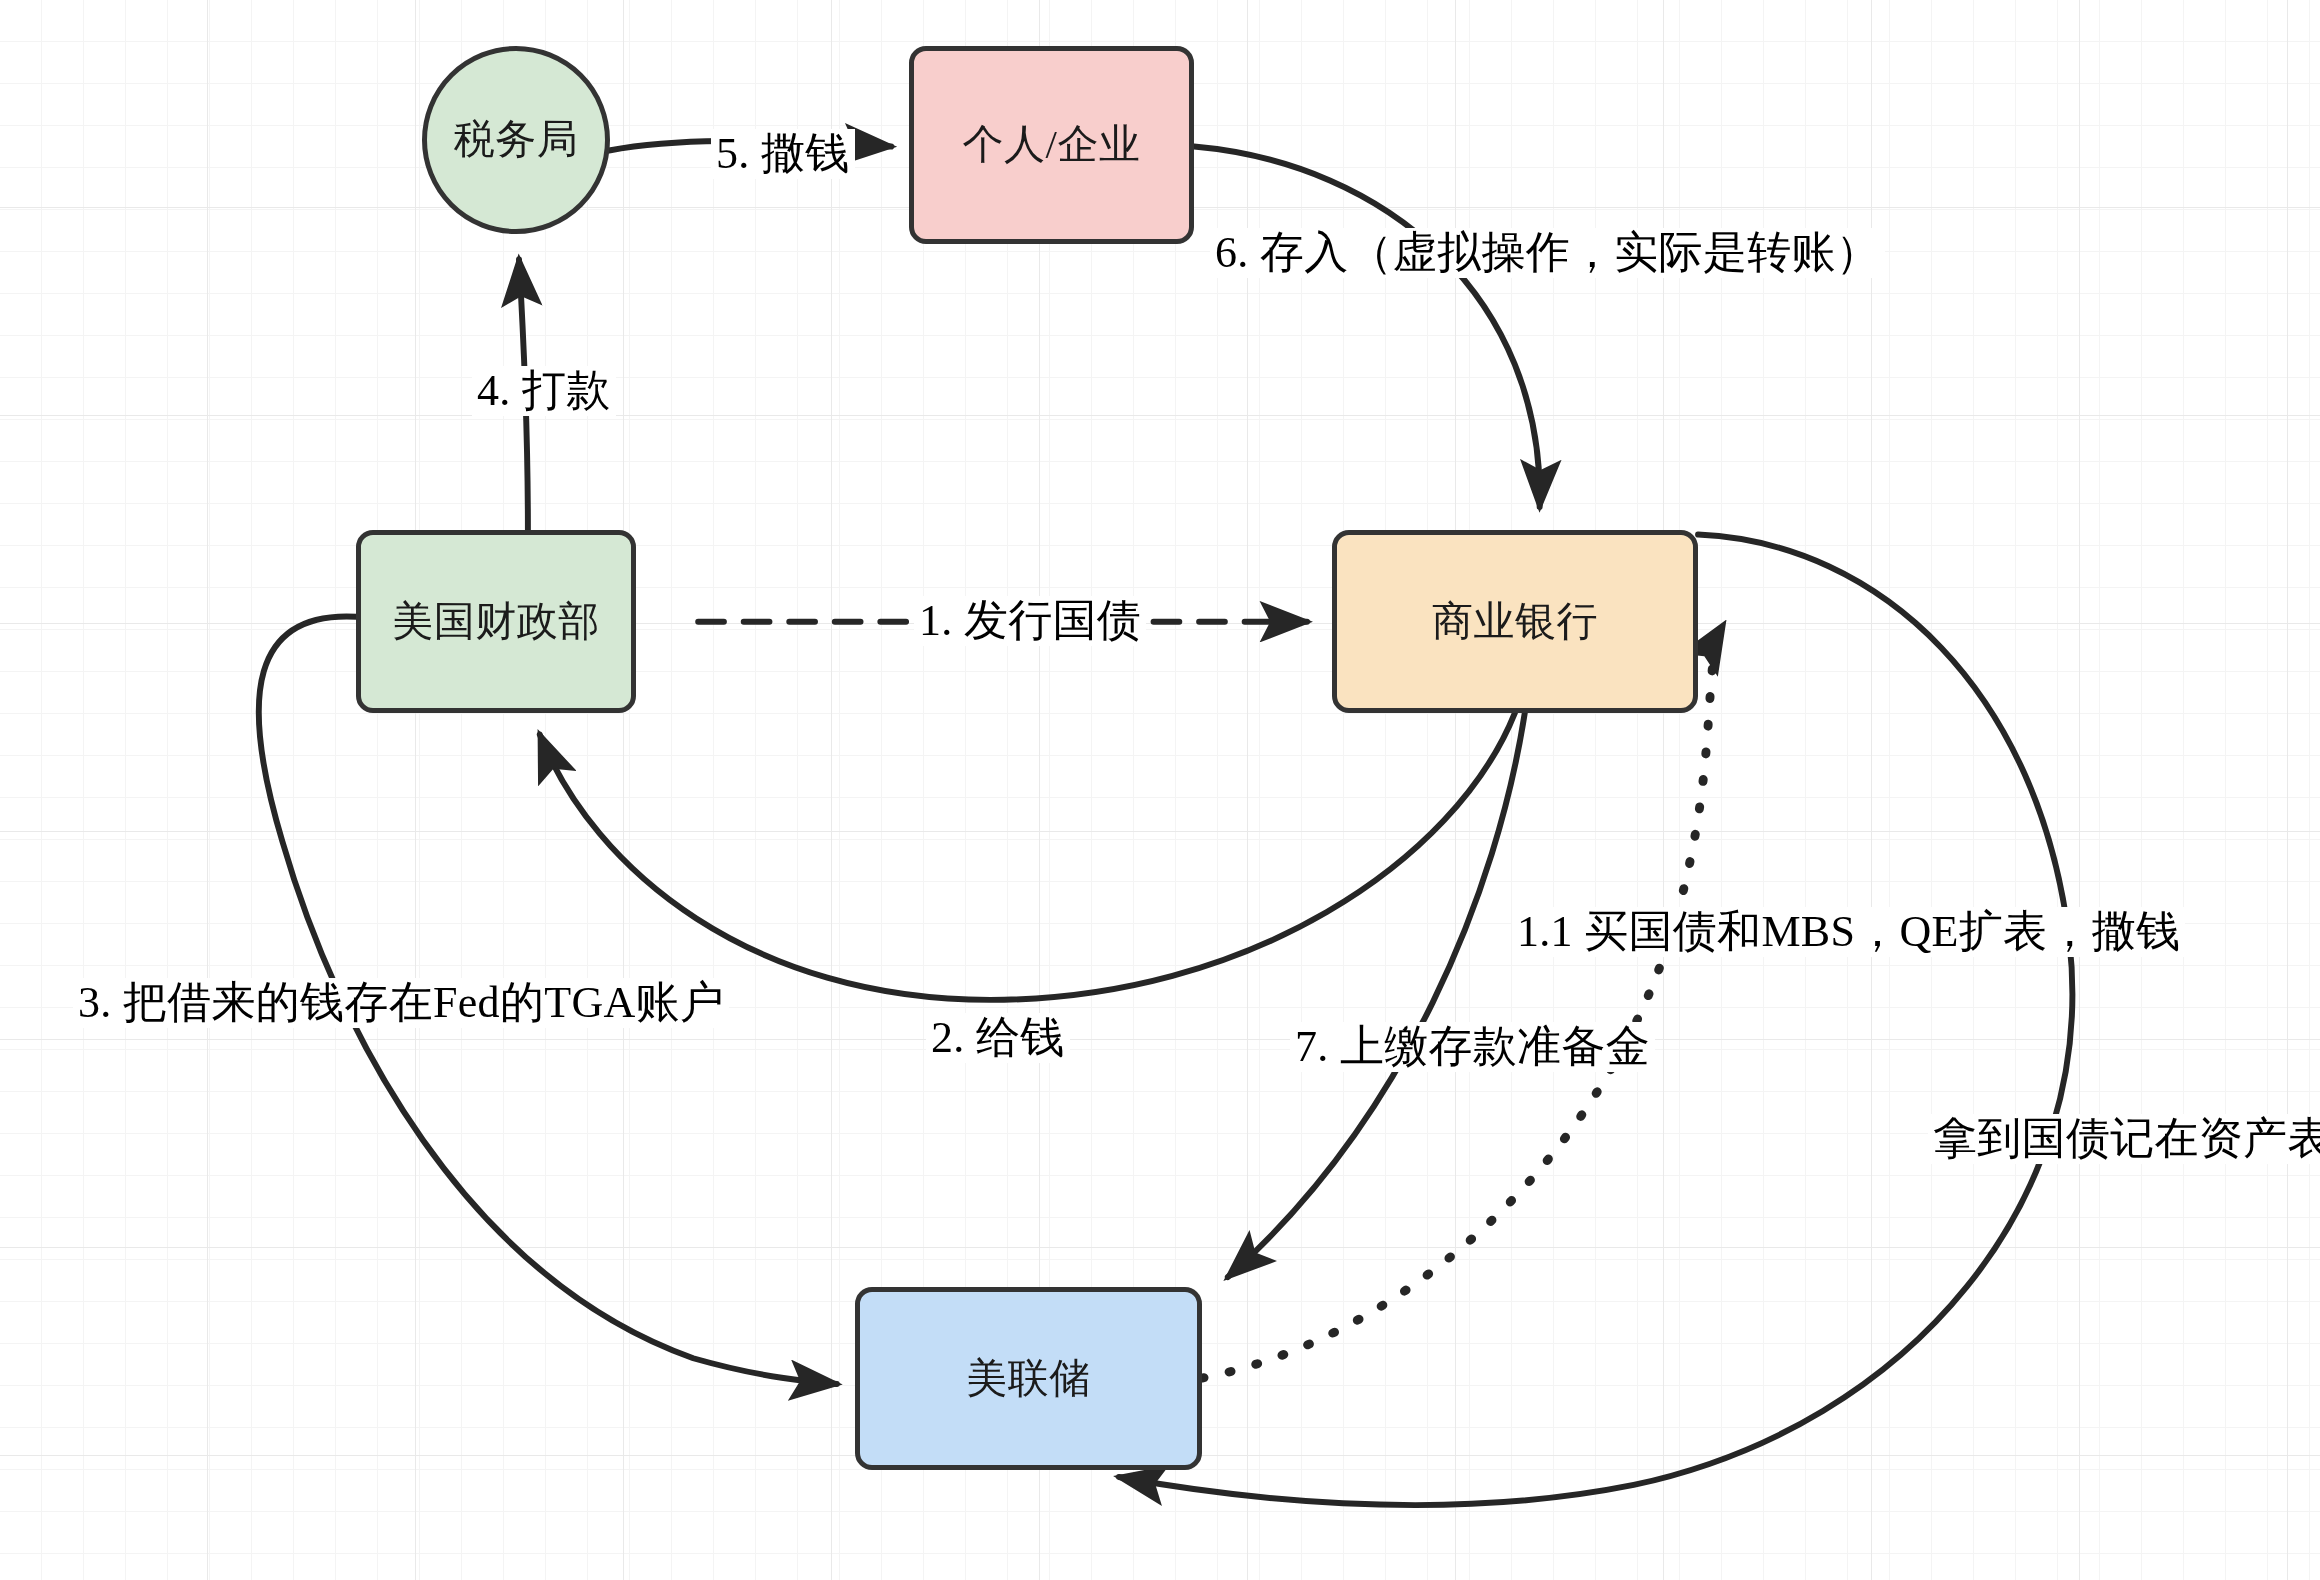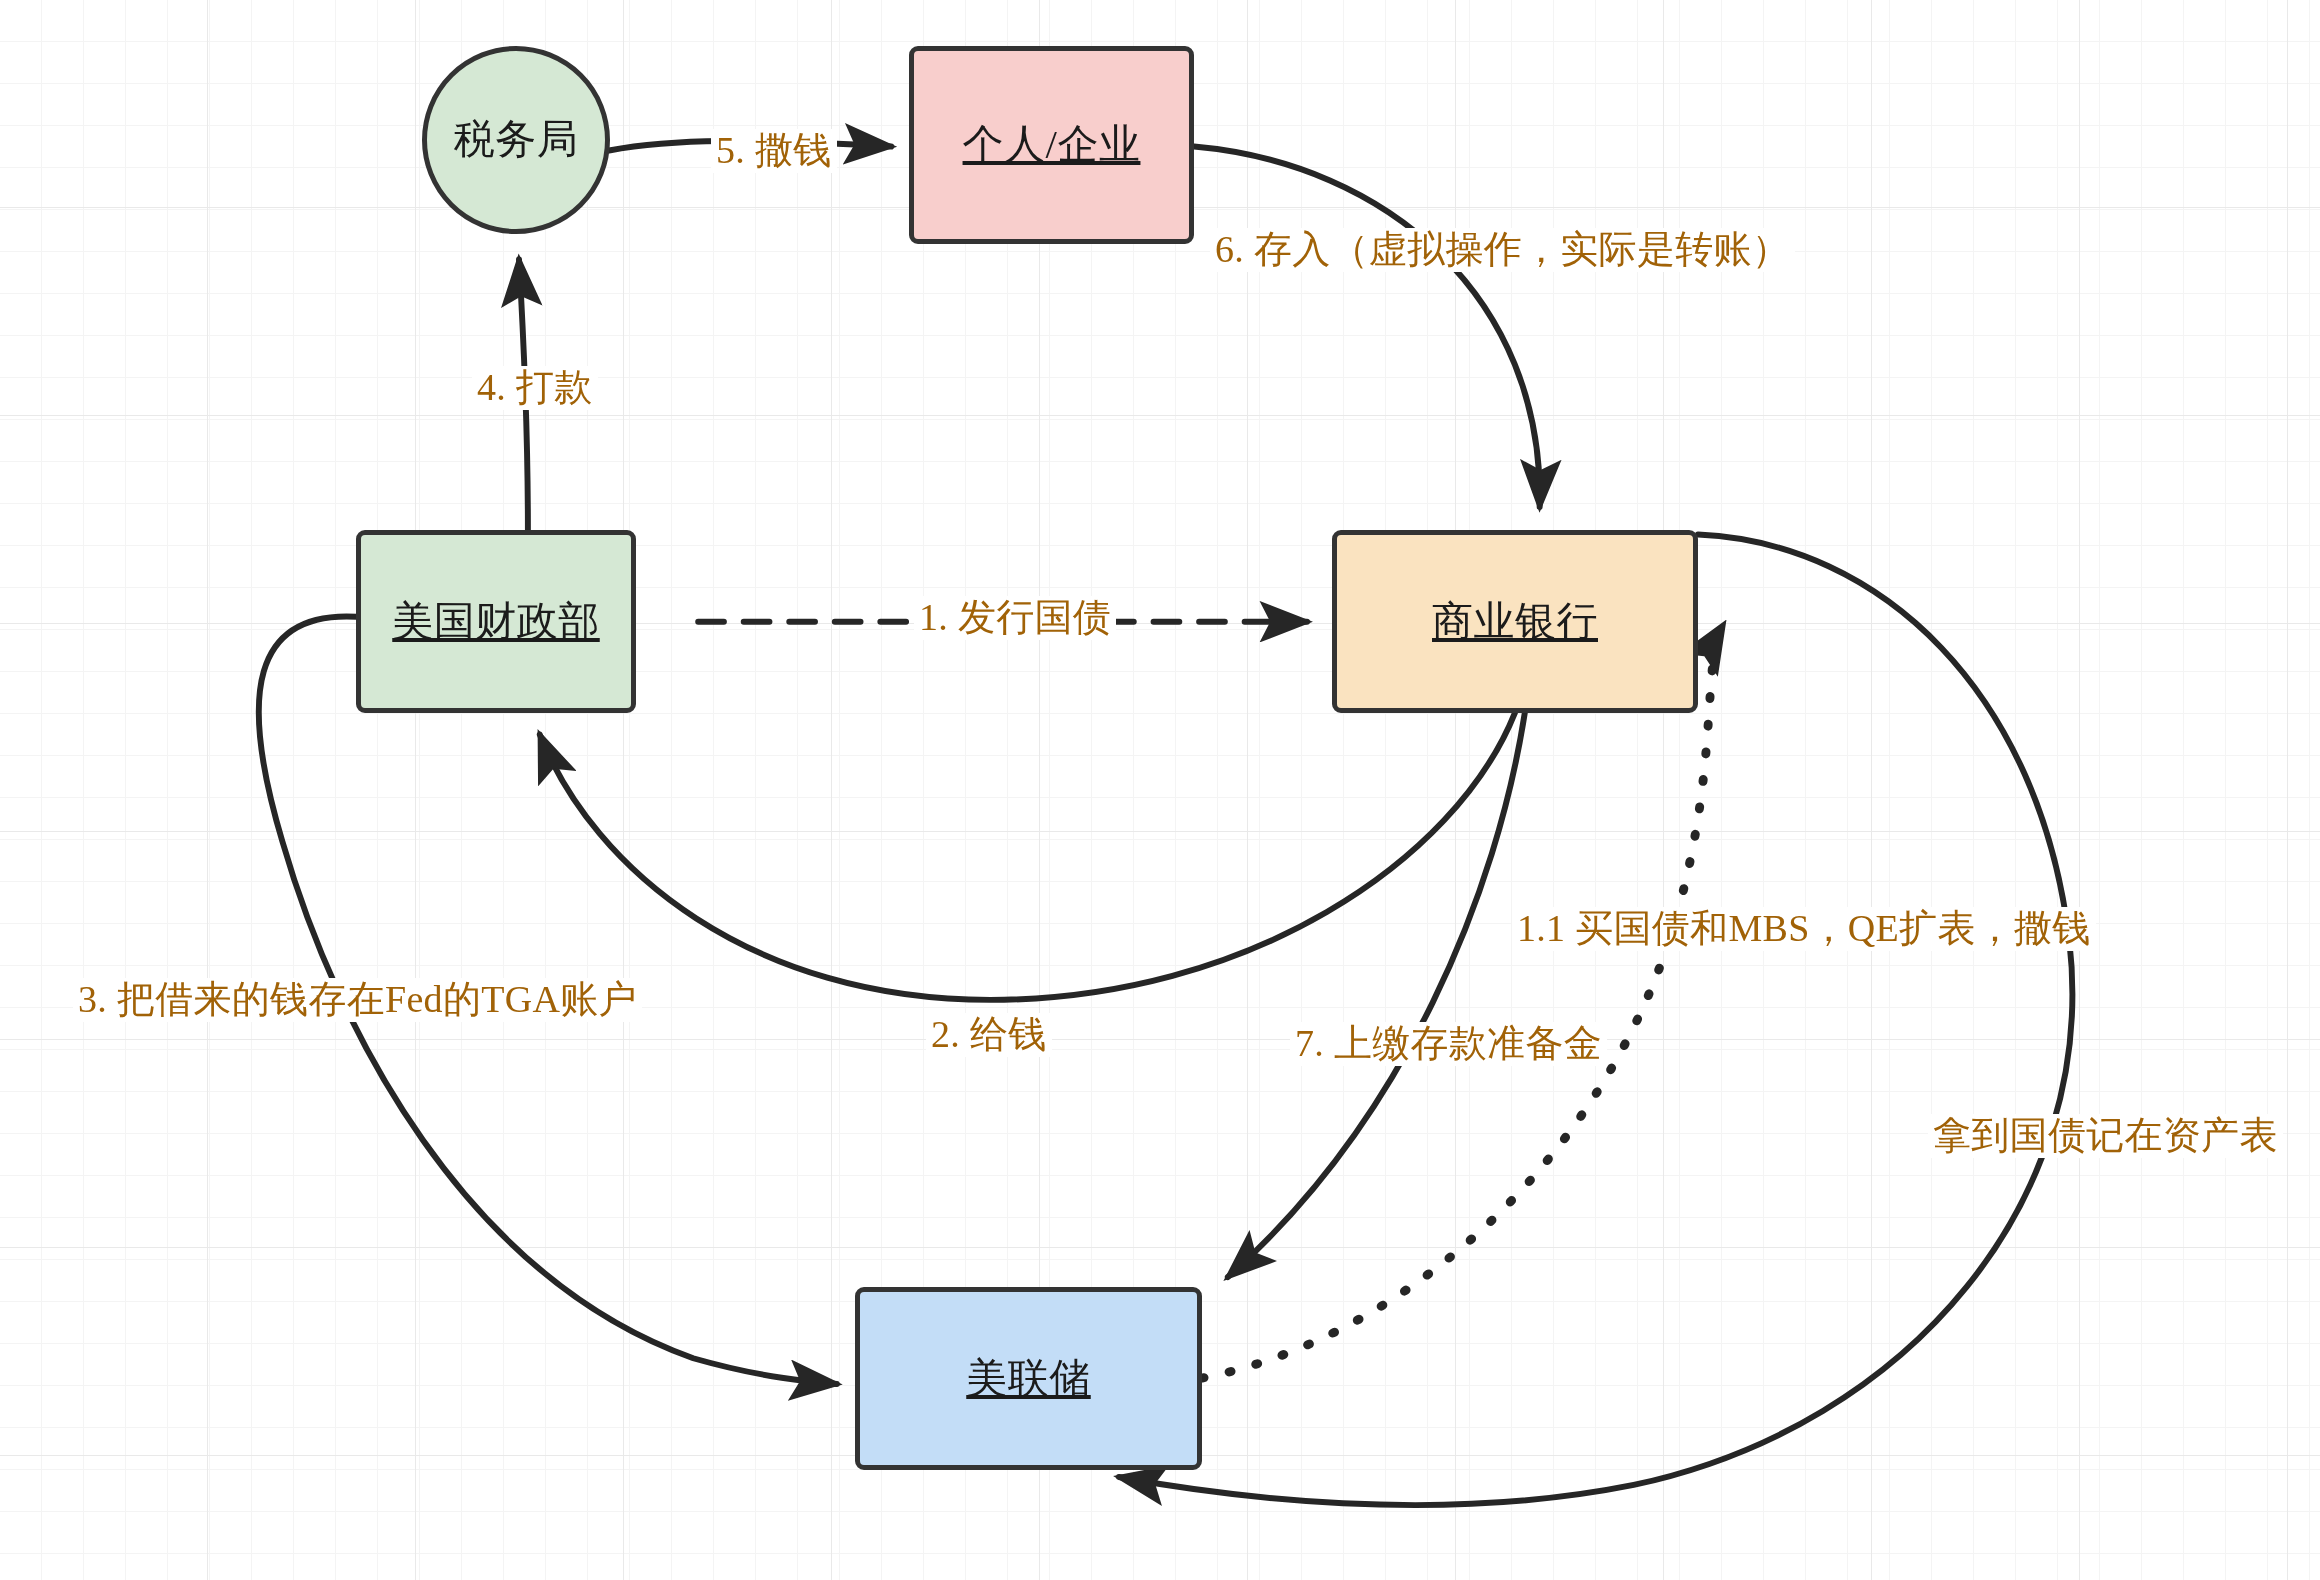--- a/index.html
+++ b/index.html
@@ -33,27 +33,27 @@
     position:absolute;
     box-sizing:border-box;
     display:flex;align-items:center;justify-content:center;
     border:5px solid #333333;
     color:#1b1b1b;
     font-size:41px;
     line-height:1.15;
     text-align:center;
     letter-spacing:0.5px;
   }
-  .node.rect{border-radius:9px;text-decoration:underline;}
+  .node.rect{border-radius:17px;}
   .node.circle{border-radius:50%;}
   .edge-label{
     position:absolute;
     background:#ffffff;
-    color:#a16207;
-    font-size:38px;
+    color:#000000;
+    font-size:44px;
     line-height:1.1;
     white-space:nowrap;
     padding:1px 5px;
     letter-spacing:0.3px;
   }
 </style>
 </head>
 <body>
 
 <div id="canvas">

